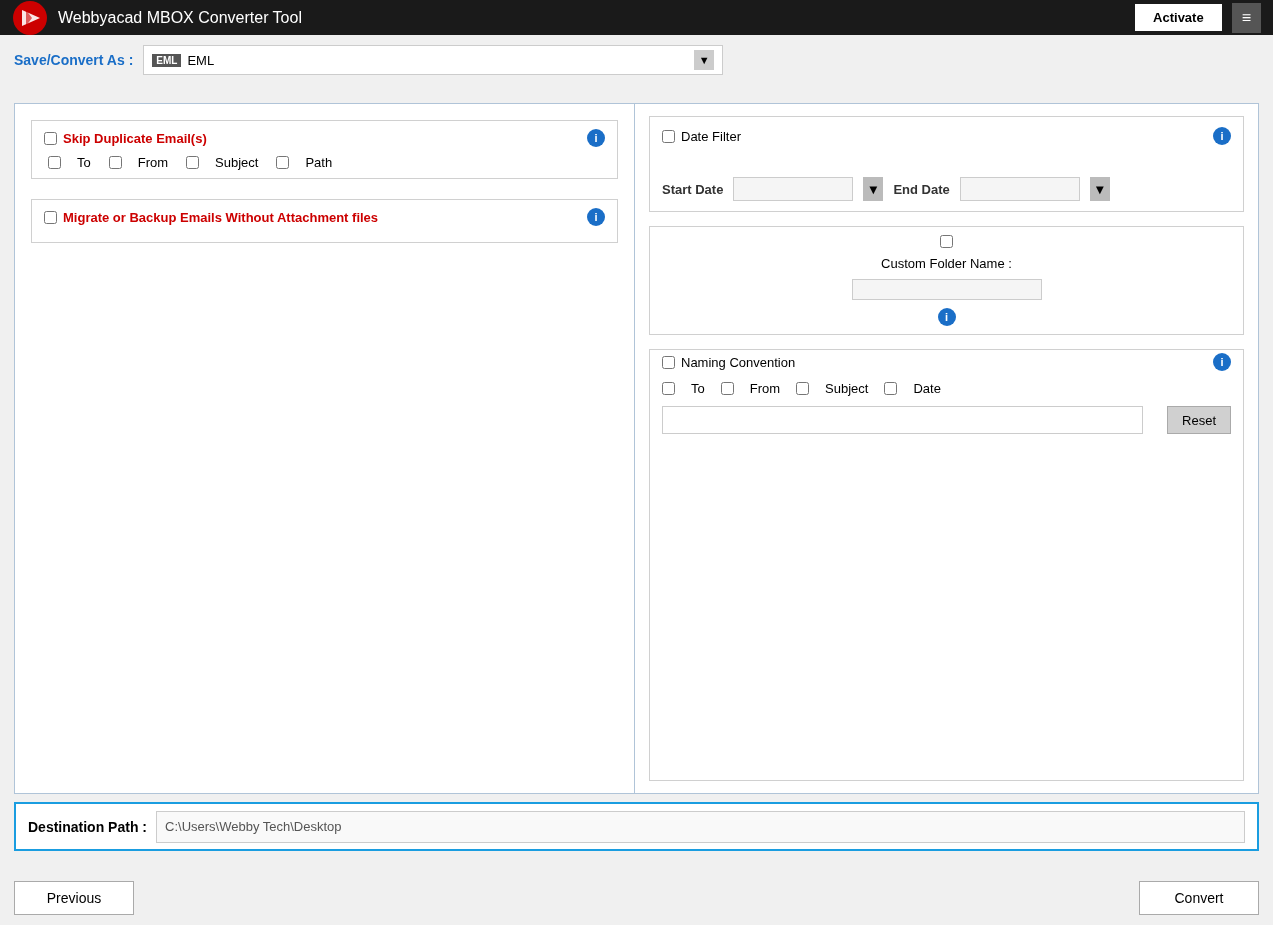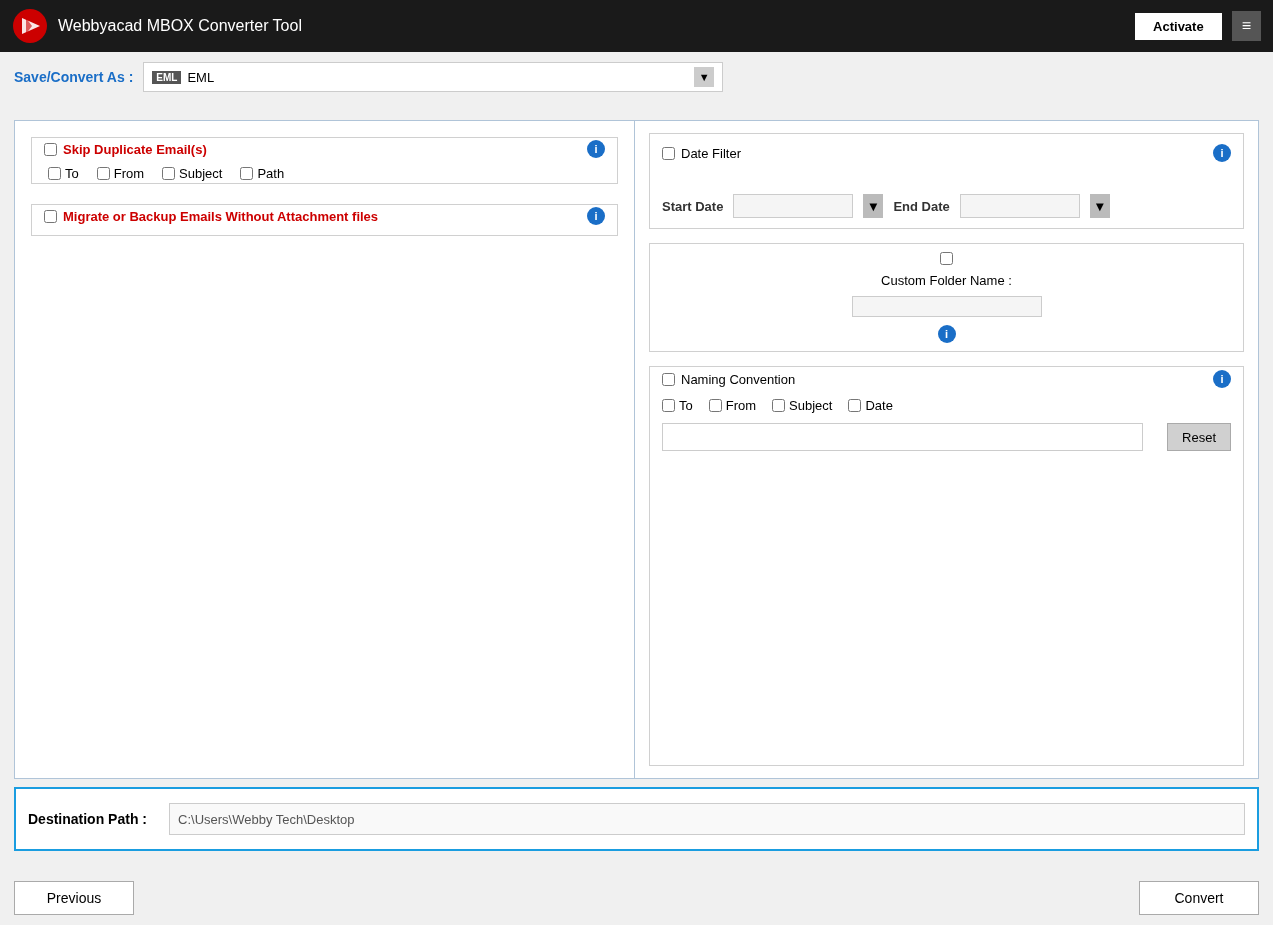--- a/index.html
+++ b/index.html
@@ -11,21 +11,21 @@
       height: 925px;
       overflow: hidden;
       display: flex;
       flex-direction: column;
     }
 
     
     .title-bar {
       background: #1a1a1a;
       color: white;
-      height: 52px;
+      height: 35px;
       display: flex;
       align-items: center;
       padding: 0 12px;
       gap: 10px;
       flex-shrink: 0;
     }
     .title-bar-title {
       font-size: 16px;
       color: white;
       flex: 1;
@@ -130,21 +130,21 @@
       flex: 1;
       padding: 12px 14px;
       display: flex;
       flex-direction: column;
       gap: 14px;
     }
 
     
     .option-section {
       border: 1px solid #d0d0d0;
-      padding: 2px 12px;
+      padding: 8px 12px;
       background: white;
     }
     .option-header {
       display: flex;
       align-items: center;
       gap: 6px;
       margin-bottom: 8px;
     }
     .option-header-right {
       display: flex;
@@ -175,21 +175,21 @@
     }
     .checkbox-sub-row {
       display: flex;
       align-items: center;
       gap: 18px;
       padding-left: 4px;
     }
     .checkbox-item {
       display: flex;
       align-items: center;
-      gap: 4px;
+      gap: 16px;
       font-size: 13px;
     }
     .checkbox-item input[type="checkbox"] {
       cursor: pointer;
     }
 
     
     .date-filter-section {
       border: 1px solid #d0d0d0;
       padding: 10px 12px;
@@ -295,22 +295,22 @@
       height: 28px;
     }
 
     
     .destination-row {
       border: 2px solid #1a9de0;
       background: white;
       display: flex;
       align-items: center;
       padding: 10px 12px;
-      gap: 22px;
-      height: 64px;
+      gap: 9px;
+      height: 49px;
       flex-shrink: 0;
       margin-bottom: 10px;
     }
     .destination-label {
       font-weight: bold;
       font-size: 14px;
       white-space: nowrap;
     }
     .destination-input {
       flex: 1;

